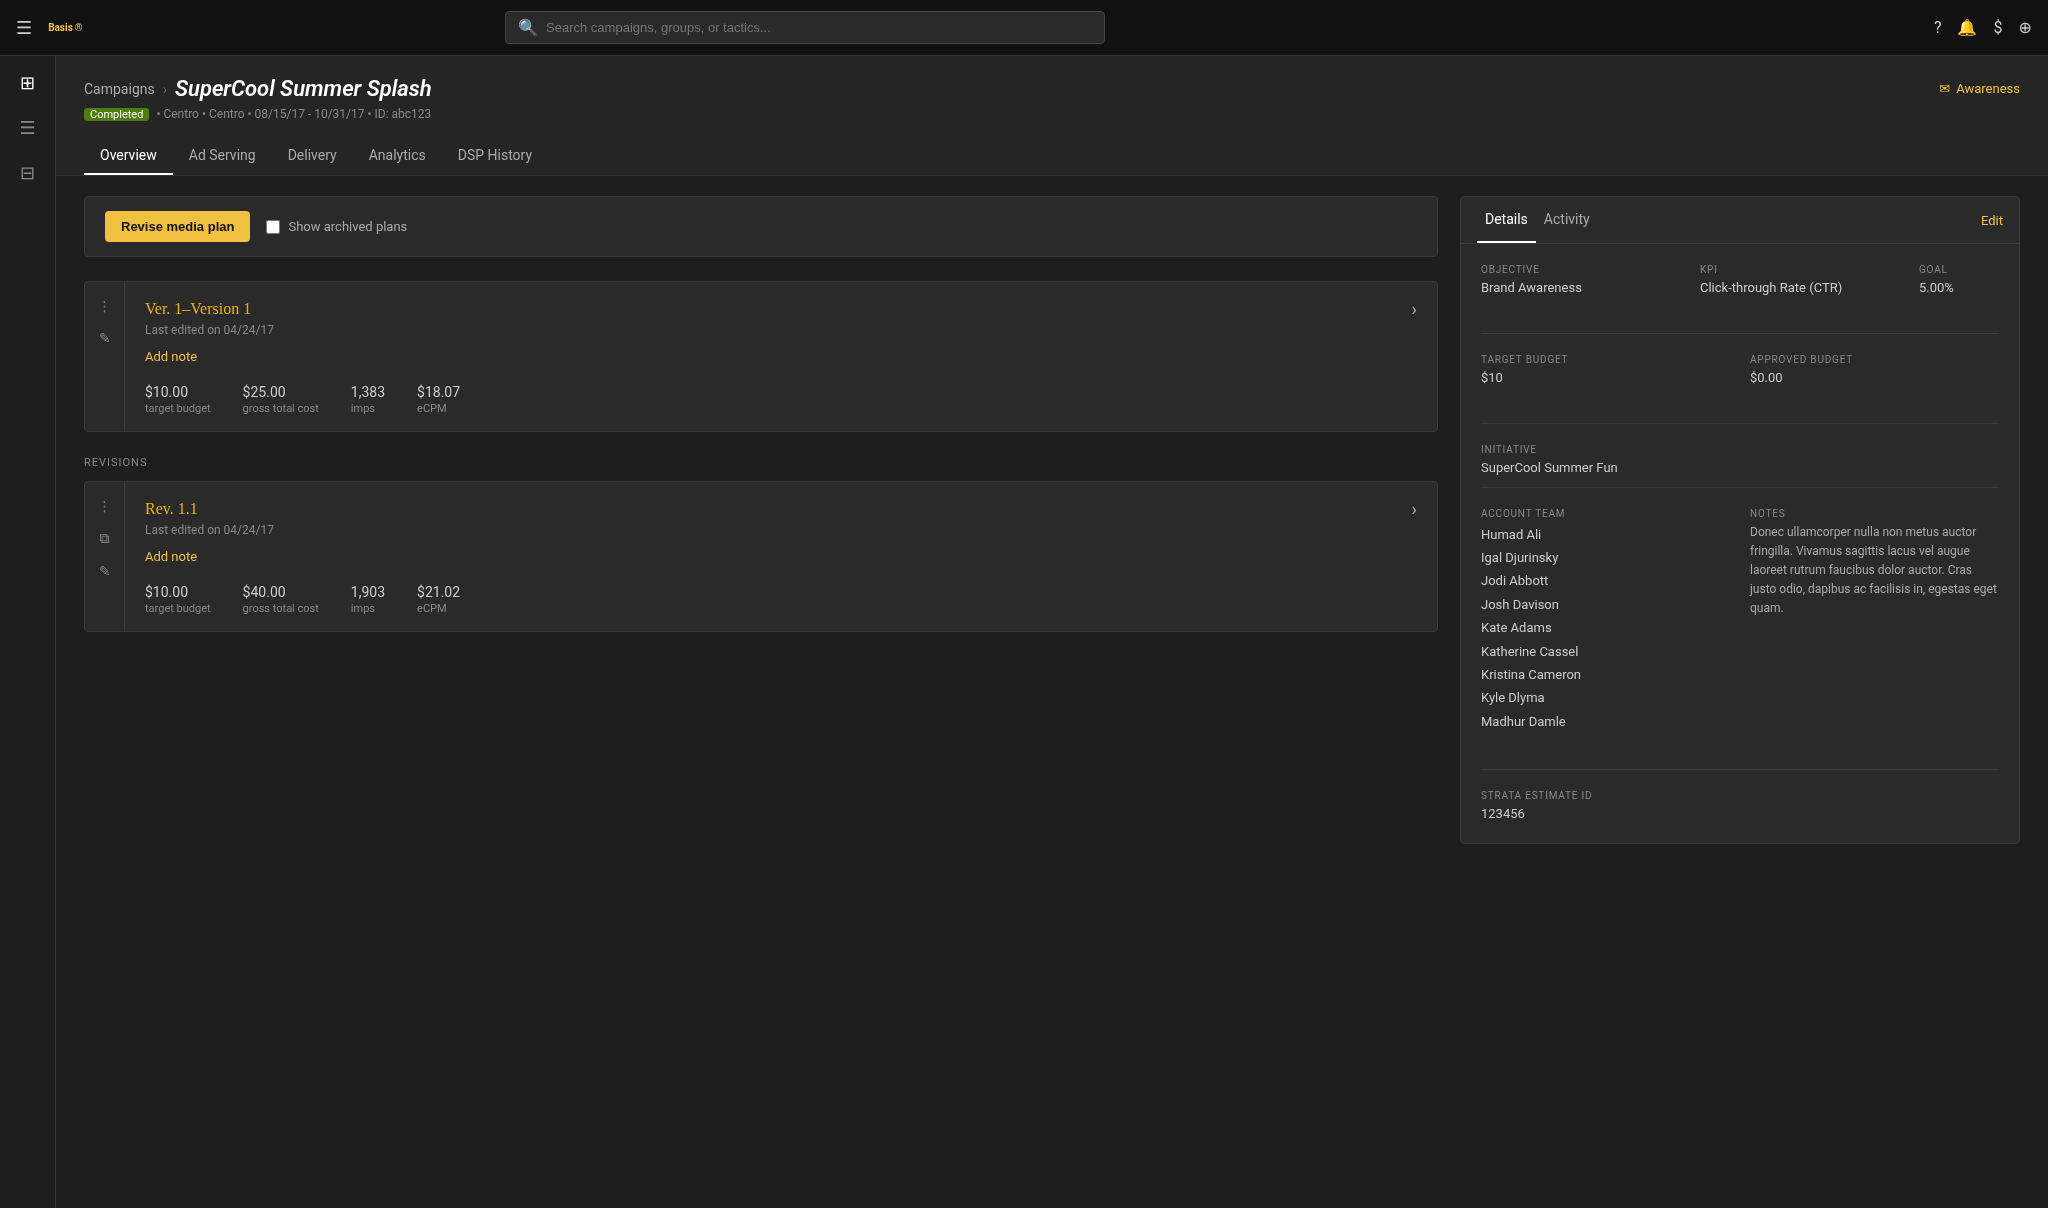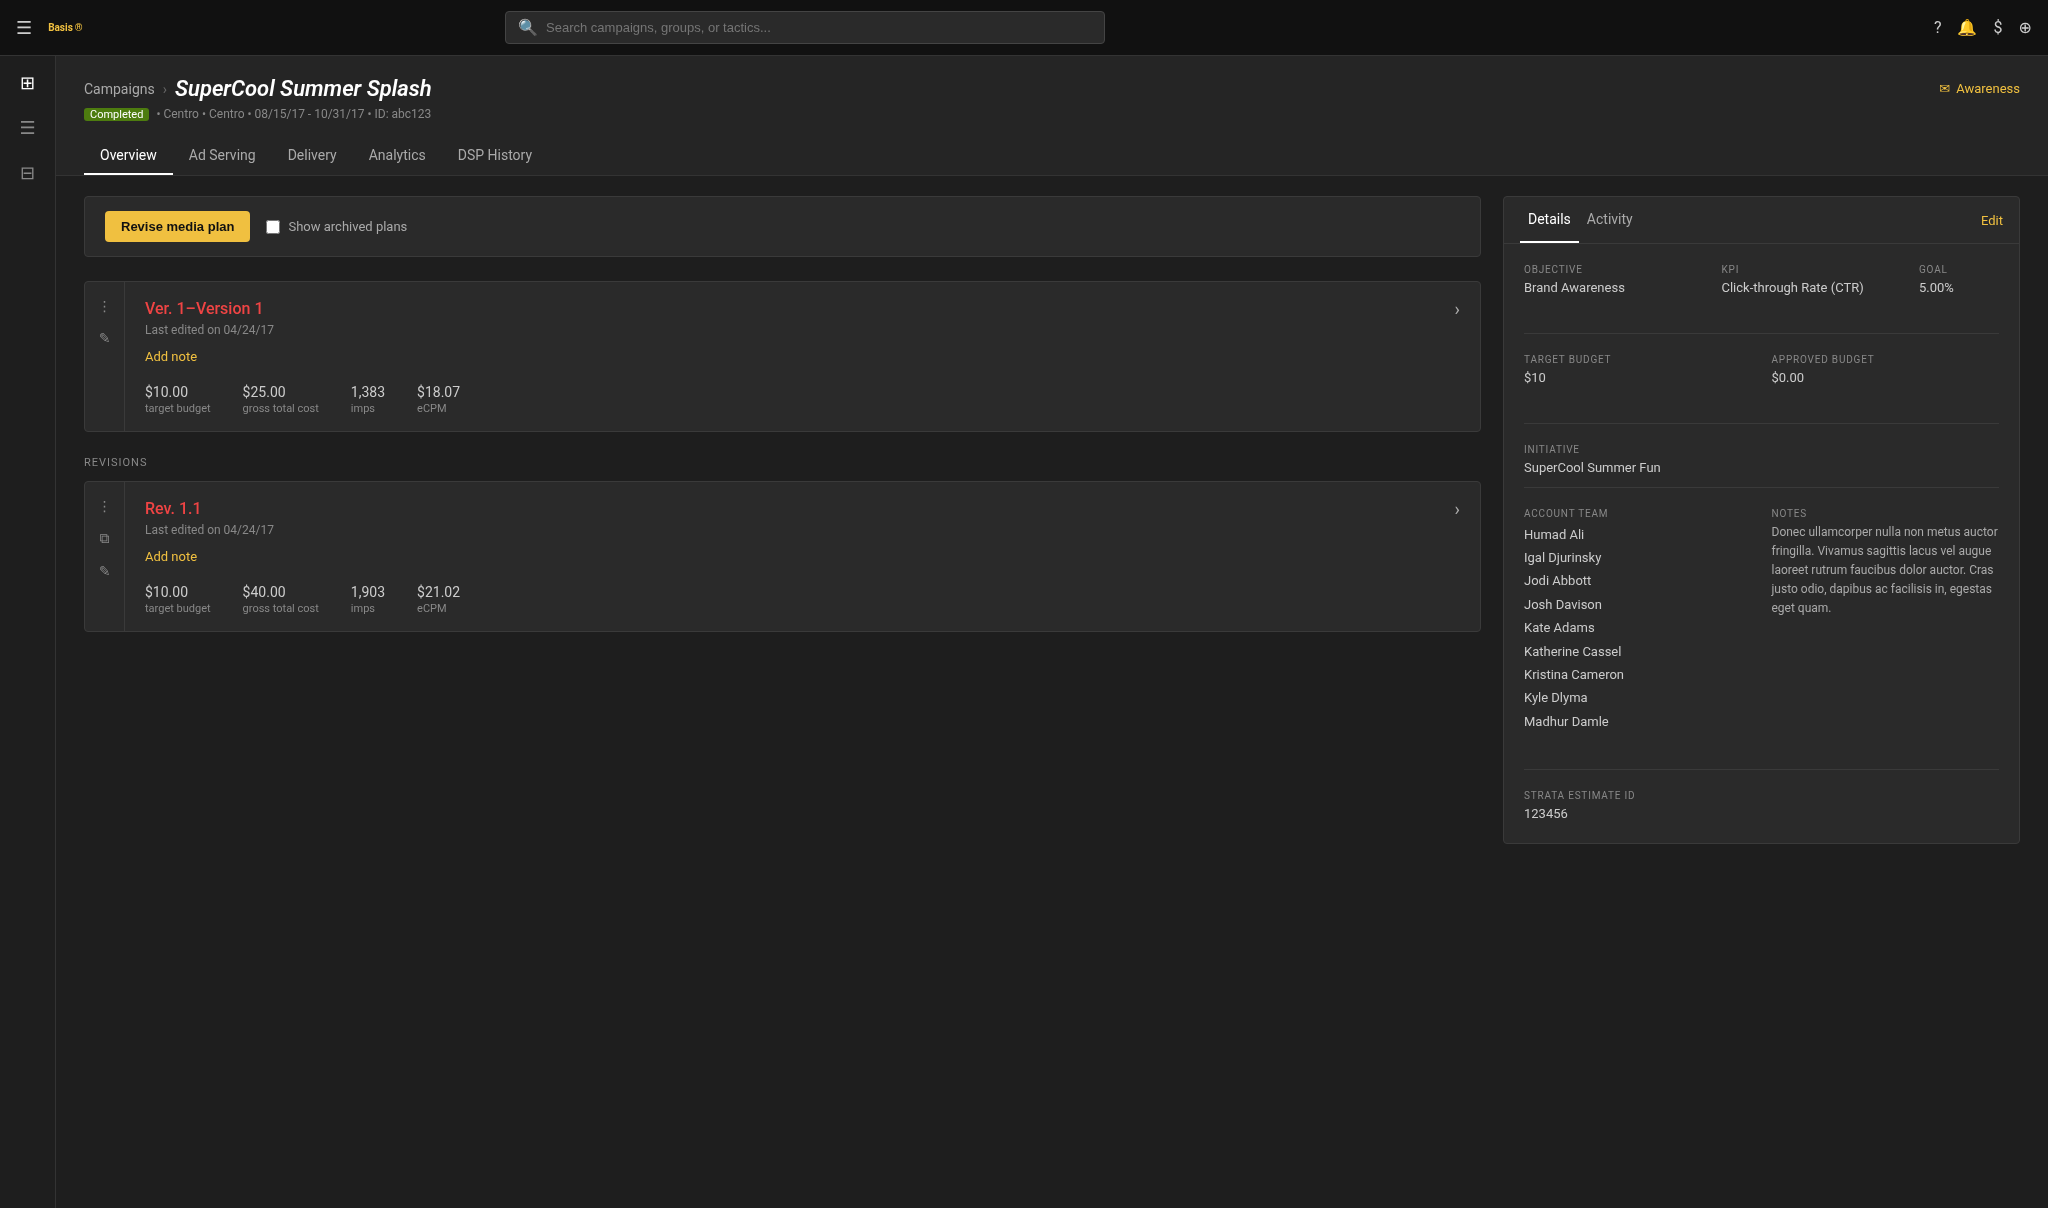--- a/index.html
+++ b/index.html
@@ -59,21 +59,21 @@
     .tabs { display: flex; gap: 0; }
     .tab {
       padding: 10px 16px; font-size: 14px; color: #aaa; cursor: pointer;
       border-bottom: 2px solid transparent; white-space: nowrap;
     }
     .tab.active { color: #fff; border-bottom: 2px solid #fff; }
 
     
     .content-area { display: flex; gap: 22px; padding: 20px 28px; }
     .left-panel { flex: 1; min-width: 0; }
-    .right-panel { width: 517px; flex-shrink: 0; }
+    .right-panel { width: 560px; flex-shrink: 0; }
 
     
     .action-bar {
       display: flex; align-items: center; gap: 16px;
       background: #2a2a2a; border: 1px solid #3a3a3a; border-radius: 4px;
       padding: 14px 20px; margin-bottom: 24px;
     }
     .btn-revise {
       background: #f0c040; color: #111; border: none; border-radius: 4px;
       padding: 8px 16px; font-size: 13px; font-weight: 600; cursor: pointer;
@@ -90,21 +90,21 @@
       background: #2a2a2a; border: 1px solid #3a3a3a; border-radius: 4px;
       margin-bottom: 24px; display: flex;
     }
     .plan-card-side {
       width: 40px; flex-shrink: 0; display: flex; flex-direction: column;
       align-items: center; padding: 16px 8px; gap: 16px; border-right: 1px solid #3a3a3a;
     }
     .side-icon { color: #888; cursor: pointer; font-size: 14px; }
     .plan-card-body { flex: 1; padding: 16px 20px; }
     .plan-title-row { display: flex; align-items: center; justify-content: space-between; }
-    .plan-title { font-size: 16px; font-weight: 500; color: #ef4444; }
+    .plan-title { font-size: 16px; font-weight: 500; color: #eab308; font-family: Liberation Serif, serif; }
     .plan-chevron { color: #aaa; font-size: 18px; cursor: pointer; }
     .plan-edited { font-size: 12px; color: #888; margin-top: 4px; }
     .add-note { color: #f0c040; font-size: 13px; cursor: pointer; margin: 12px 0; display: inline-block; }
     .plan-metrics { display: flex; gap: 32px; margin-top: 8px; }
     .metric { display: flex; flex-direction: column; gap: 2px; }
     .metric-value { font-size: 14px; color: #ccc; }
     .metric-label { font-size: 11px; color: #888; }
 
     
     .detail-card {

